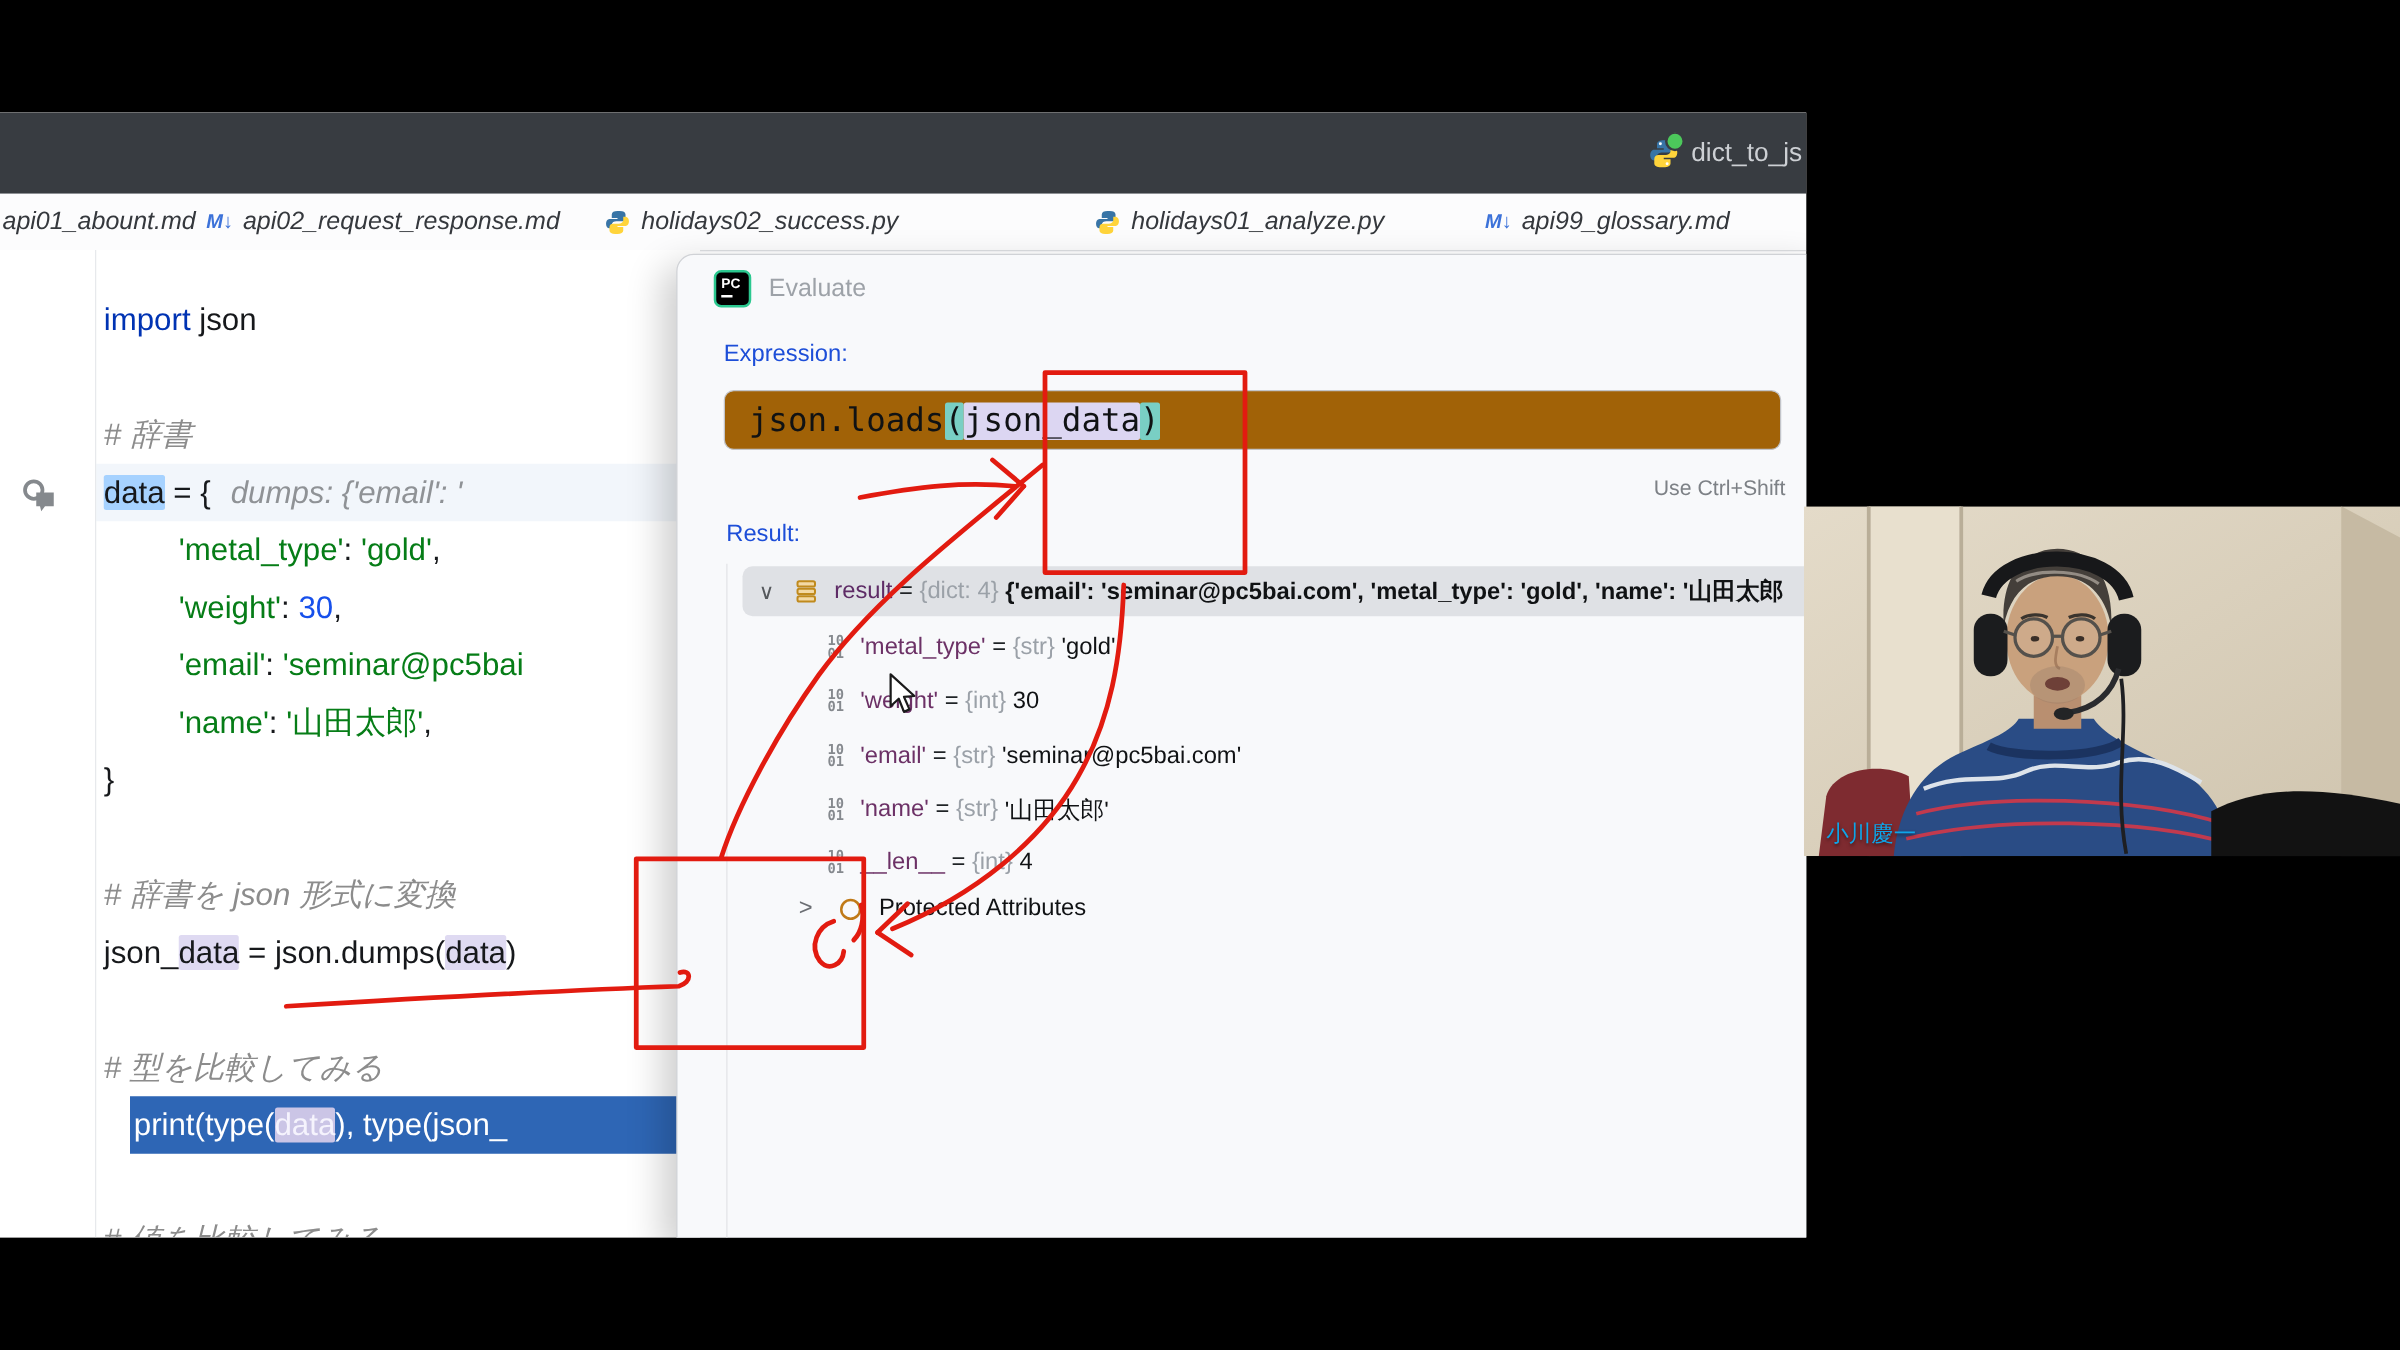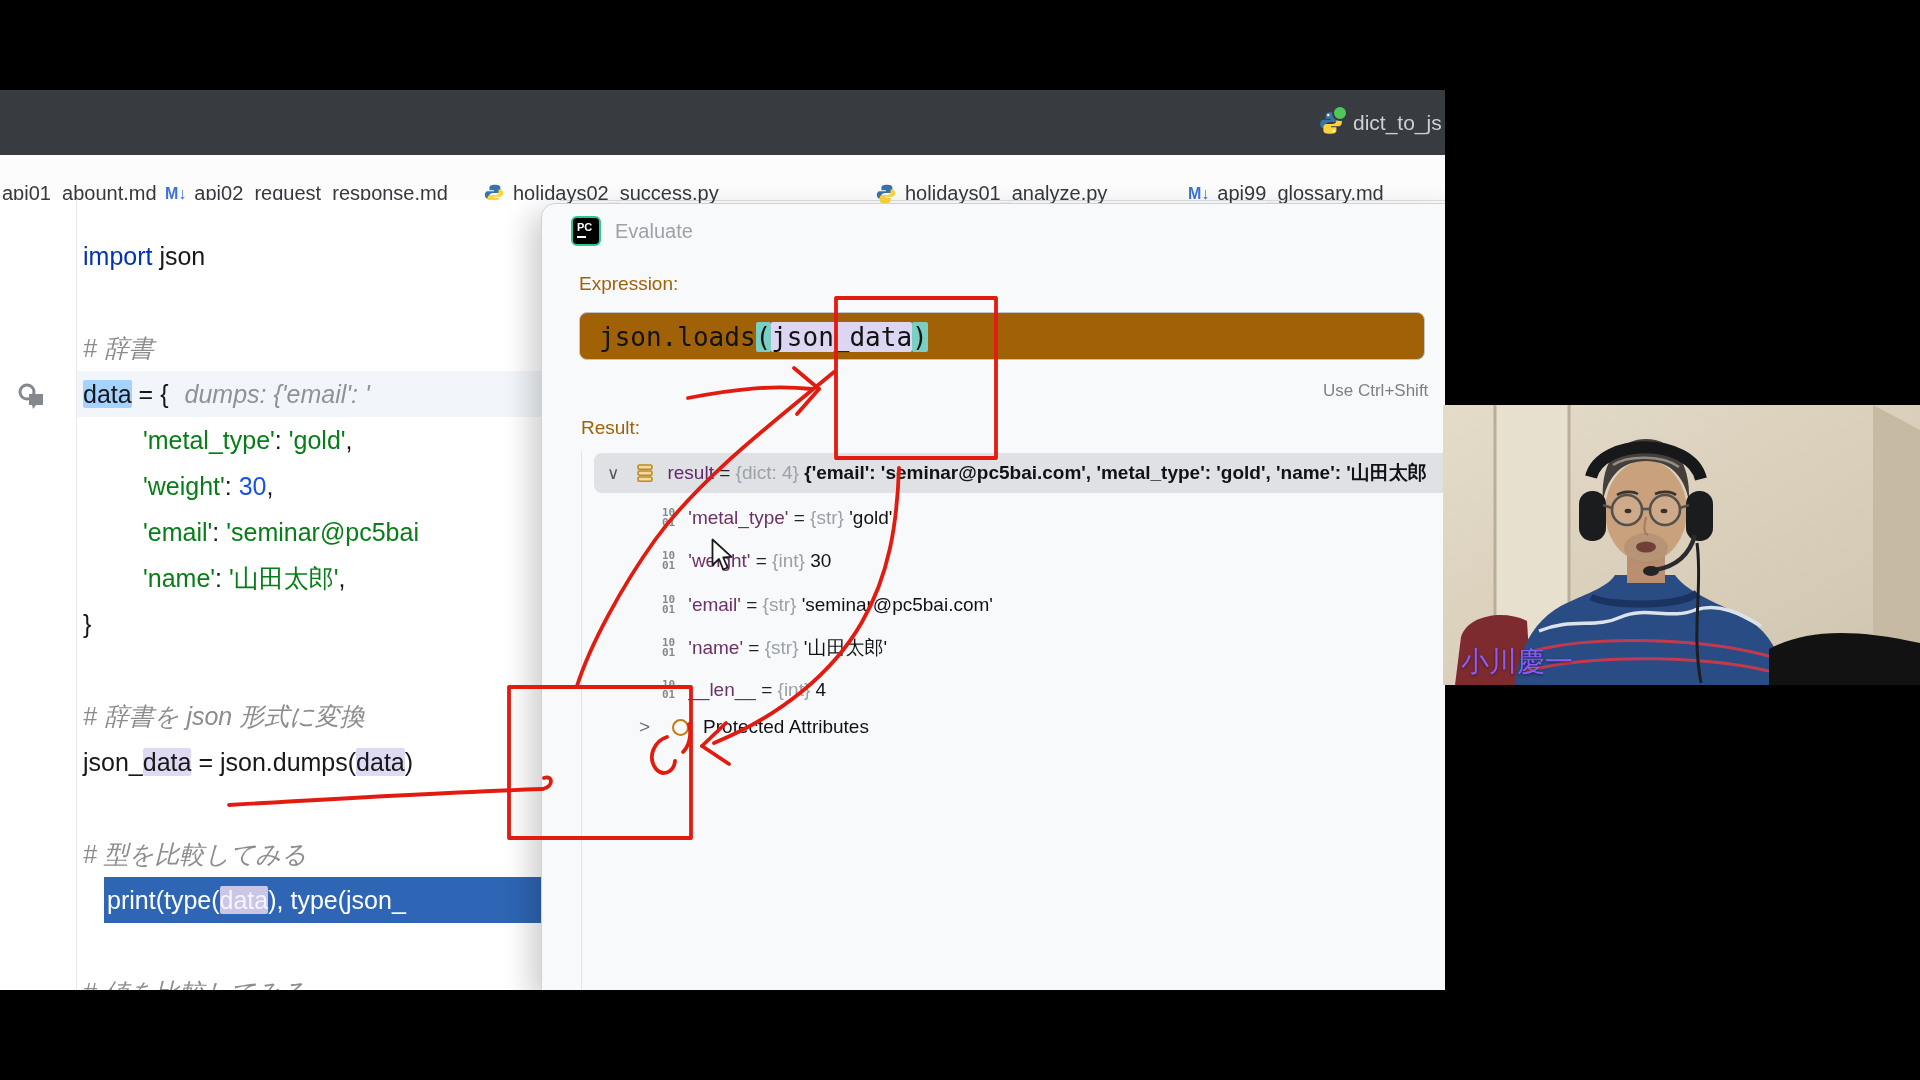--- a/index.html
+++ b/index.html
@@ -9,22 +9,22 @@
   .screen{position:absolute;left:0;top:90px;width:1445px;height:900px;background:#fff;overflow:hidden;}
   .titlebar{position:absolute;left:0;top:0;width:100%;height:65px;background:#383C41;}
   .run-tab{position:absolute;left:1318px;top:16px;height:34px;display:flex;align-items:center;gap:9px;
            color:#CDD0D4;font-size:21px;white-space:nowrap;overflow:hidden;width:127px;}
   .py-ico{width:26px;height:26px;position:relative;flex:0 0 auto;}
   .run-dot{position:absolute;right:-4px;top:-5px;width:12px;height:12px;border-radius:50%;
            background:#4CC85B;border:2px solid #383C41;}
   
   .tabbar{position:absolute;left:0;top:65px;width:100%;height:45px;background:#FCFCFD;
           border-bottom:1px solid #DDDFE2;}
-  .tab{position:absolute;top:16px;height:45px;display:flex;align-items:center;gap:8px;
-       font-size:20px;color:#35383D;white-space:nowrap;}
+  .tab{position:absolute;top:0;height:45px;display:flex;align-items:center;gap:8px;
+       font-size:20px;color:#35383D;white-space:nowrap;font-style:italic;}
   .md-ico{color:#3C72D9;font-weight:bold;font-size:16px;}
   
   .editor{position:absolute;left:0;top:110px;width:560px;height:790px;background:#fff;overflow:hidden;}
   .gutter-sep{position:absolute;left:76px;top:0;width:1px;height:100%;background:#E7E9EC;}
   .cl{position:absolute;left:83px;height:46px;line-height:46px;white-space:pre;
       font-family:Liberation Sans, sans-serif;font-size:25px;color:#16181B;}
   .curline{position:absolute;left:77px;top:171px;width:483px;height:46px;background:#F2F6FB;}
   .kw{color:#0033B3;}
   .str{color:#067D17;}
   .num{color:#1750EB;}
@@ -40,21 +40,21 @@
   
   .dialog{position:absolute;left:541px;top:113px;width:920px;height:787px;background:#F8F9FB;
           border:1px solid #D0D2D6;border-radius:14px 14px 0 0;
           box-shadow:-10px 10px 30px rgba(0,0,0,0.20);}
   .dlg-head{position:absolute;left:29px;top:12px;display:flex;align-items:center;gap:14px;}
   .pc-logo{width:30px;height:30px;background:#000;border:2px solid #2BC88F;border-radius:6px;
            color:#fff;font-size:11px;font-weight:bold;display:flex;flex-direction:column;
            align-items:flex-start;justify-content:flex-start;padding:3px 0 0 4px;box-sizing:border-box;}
   .pc-logo i{display:block;width:9px;height:2px;background:#fff;margin-top:3px;}
   .dlg-title{color:#9DA2A8;font-size:20px;}
-  .dlg-label{position:absolute;color:#a16207;font-size:19px;}
+  .dlg-label{position:absolute;color:#1d4ed8;font-size:19px;}
   .expr-box{position:absolute;left:37px;top:108px;width:846px;height:48px;background:#a16207;
             border:1px solid #C2C4C9;border-radius:8px;line-height:48px;white-space:pre;
             font-family:"DejaVu Sans Mono",monospace;font-size:26px;color:#101214;padding-left:19px;
             box-sizing:border-box;}
   .teal{background:#79CFC4;border-radius:2px;}
   .lav2{background:#DCD6F2;border-radius:2px;}
   .hint-text{position:absolute;left:781px;top:177px;color:#7D8186;font-size:17px;white-space:nowrap;}
   .tree-sep{position:absolute;left:39px;top:247px;width:1px;height:540px;background:#E2E4E7;}
   .row1{position:absolute;left:52px;top:249px;width:866px;height:40px;background:#DFE1E5;
         border-radius:8px;display:flex;align-items:center;font-size:19px;white-space:pre;overflow:visible;}
@@ -73,21 +73,21 @@
   .vkey{color:#6C3166;}
   .prow{position:absolute;left:97px;top:503px;height:40px;display:flex;align-items:center;
         font-size:19px;color:#101214;}
   .pchev{color:#6B6E73;font-size:19px;}
   .ring{width:13px;height:13px;border:2px solid #C07A18;border-radius:50%;margin:0 14px 0 22px;}
   
   .annot{position:absolute;left:0;top:0;pointer-events:none;}
   .cursor{position:absolute;left:711px;top:538px;pointer-events:none;}
   
   .webcam{position:absolute;left:1443px;top:405px;width:477px;height:280px;overflow:hidden;}
-  .cam-name{position:absolute;left:18px;top:238px;color:#8b5cf6;font-size:28px;
+  .cam-name{position:absolute;left:18px;top:250px;color:#0ea5e9;font-size:18px;
             text-shadow:0 1px 3px rgba(0,0,0,0.55);}
 </style>
 </head>
 <body>
 
 <div class="screen">
 
   <div class="titlebar">
     <div class="run-tab">
       <span class="py-ico">

